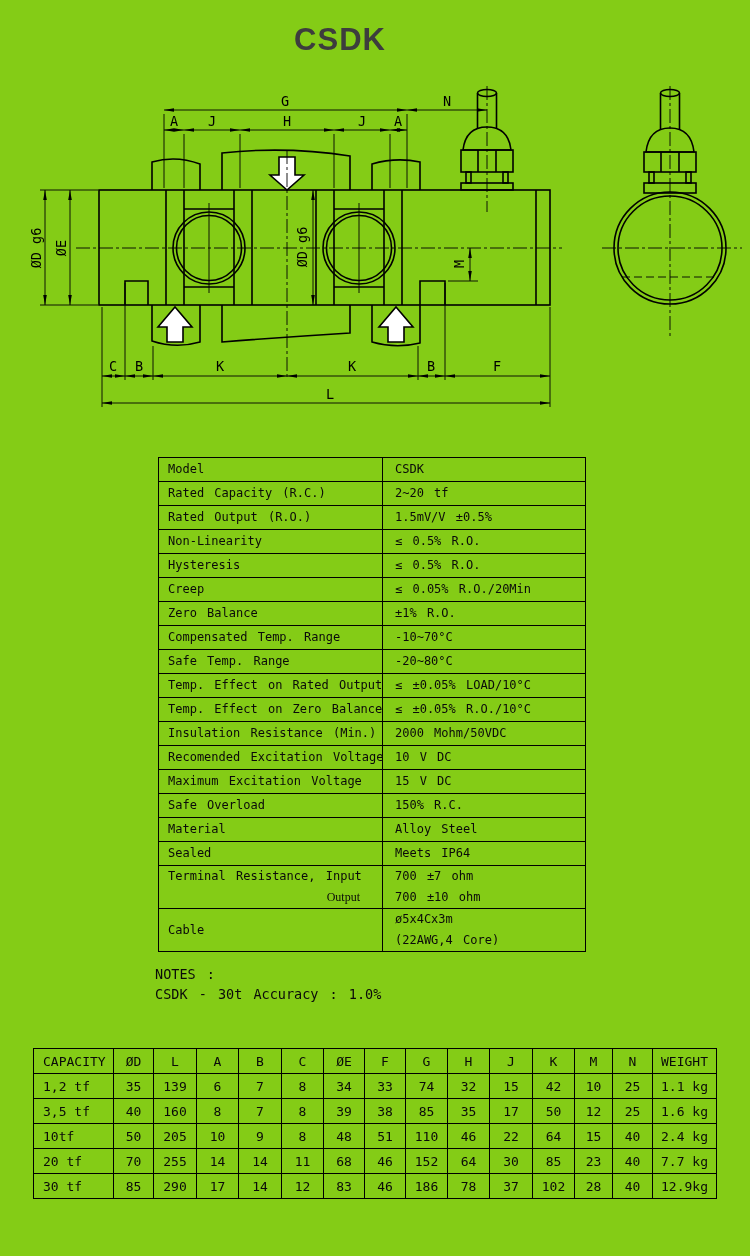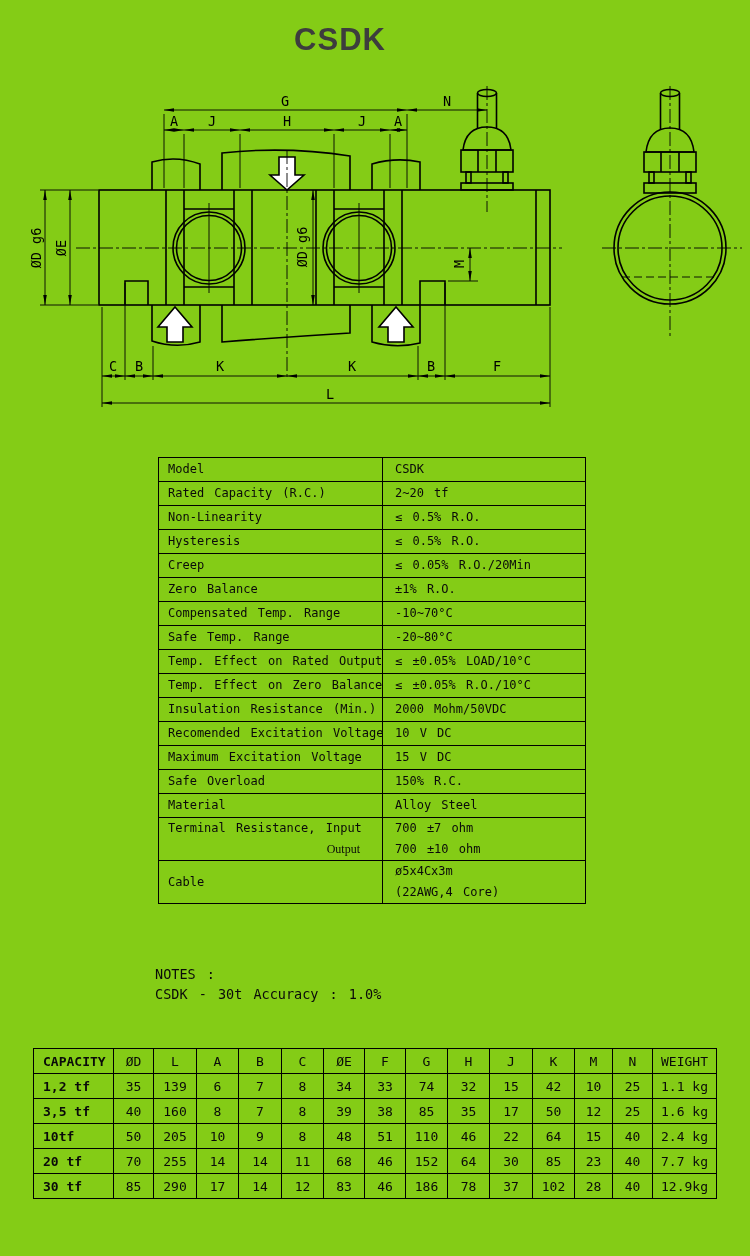--- a/index.html
+++ b/index.html
@@ -20,21 +20,21 @@
   table.spec td div{white-space:nowrap;height:21px;}
   table.spec td.lab div:nth-child(2){text-align:right;padding-right:22px;font-family:Liberation Serif, serif;}
 
   .notes{position:absolute;left:143px;top:964px;font-size:13.5px;line-height:20px;
          word-spacing:3px;color:#0a0a0a;white-space:nowrap;margin-left:12px;}
 
   table.dims{position:absolute;left:33px;top:1048px;width:683px;
              border-collapse:collapse;table-layout:fixed;}
   table.dims th,table.dims td{border:1.6px solid #000;height:24px;padding:0;
              font-size:13px;font-weight:normal;text-align:center;color:#0a0a0a;white-space:nowrap;}
-  table.dims th:first-child,table.dims td:first-child{text-align:left;padding-left:9px;font-weight:bold;}
+  table.dims th:first-child,table.dims td:first-child{text-align:left;padding-left:9px;}
 </style>
 </head>
 <body>
 
 <div class="page">
 
   <div class="title">CSDK</div>
 
   <svg class="drawing" width="750" height="335" viewBox="0 80 750 335">
     <defs>
@@ -176,20 +176,28 @@
         <tr>
           <td class="lab">
             <div>Rated Capacity (R.C.)</div>
           </td>
           <td class="val">
             <div>2~20 tf</div>
           </td>
         </tr>
         <tr>
           <td class="lab">
+            <div>Rated Output (R.O.)</div>
+          </td>
+          <td class="val">
+            <div>1.5mV/V ±0.5%</div>
+          </td>
+        </tr>
+        <tr>
+          <td class="lab">
             <div>Non-Linearity</div>
           </td>
           <td class="val">
             <div>≤ 0.5% R.O.</div>
           </td>
         </tr>
         <tr>
           <td class="lab">
             <div>Hysteresis</div>
           </td>
@@ -276,20 +284,28 @@
           <td class="val">
             <div>150% R.C.</div>
           </td>
         </tr>
         <tr>
           <td class="lab">
             <div>Material</div>
           </td>
           <td class="val">
             <div>Alloy Steel</div>
+          </td>
+        </tr>
+        <tr>
+          <td class="lab">
+            <div>Sealed</div>
+          </td>
+          <td class="val">
+            <div>Meets IP64</div>
           </td>
         </tr>
         <tr>
           <td class="lab">
             <div>Terminal Resistance, Input</div>
             <div>Output</div>
           </td>
           <td class="val">
             <div>700 ±7 ohm</div>
             <div>700 ±10 ohm</div>

